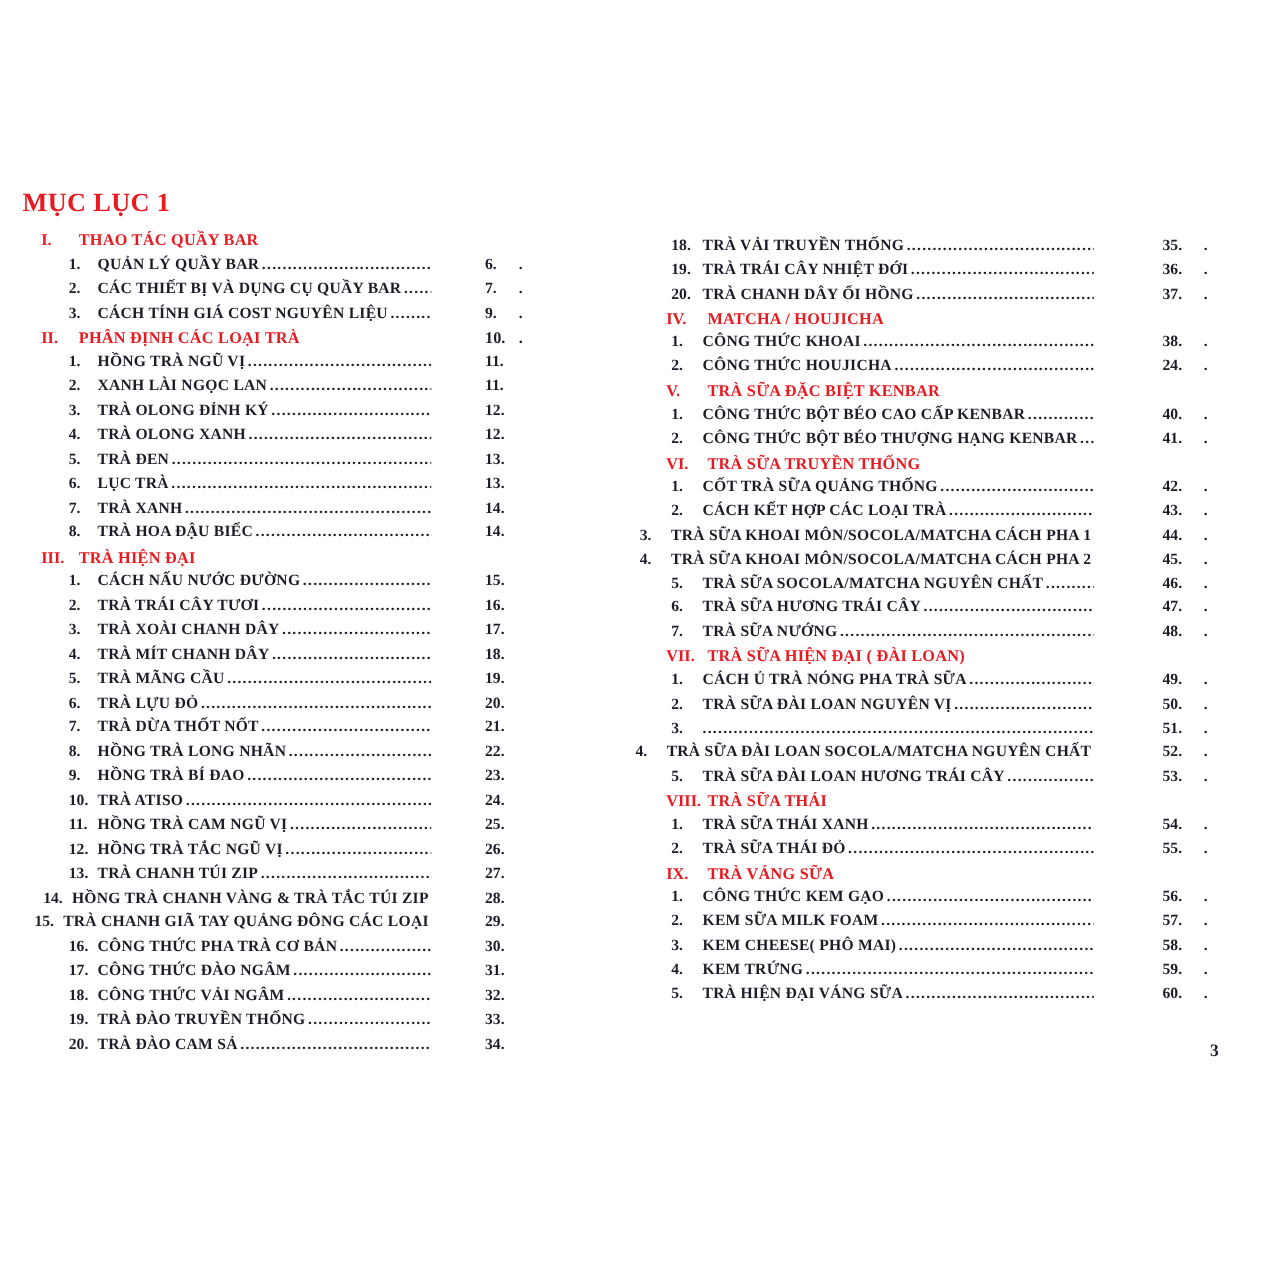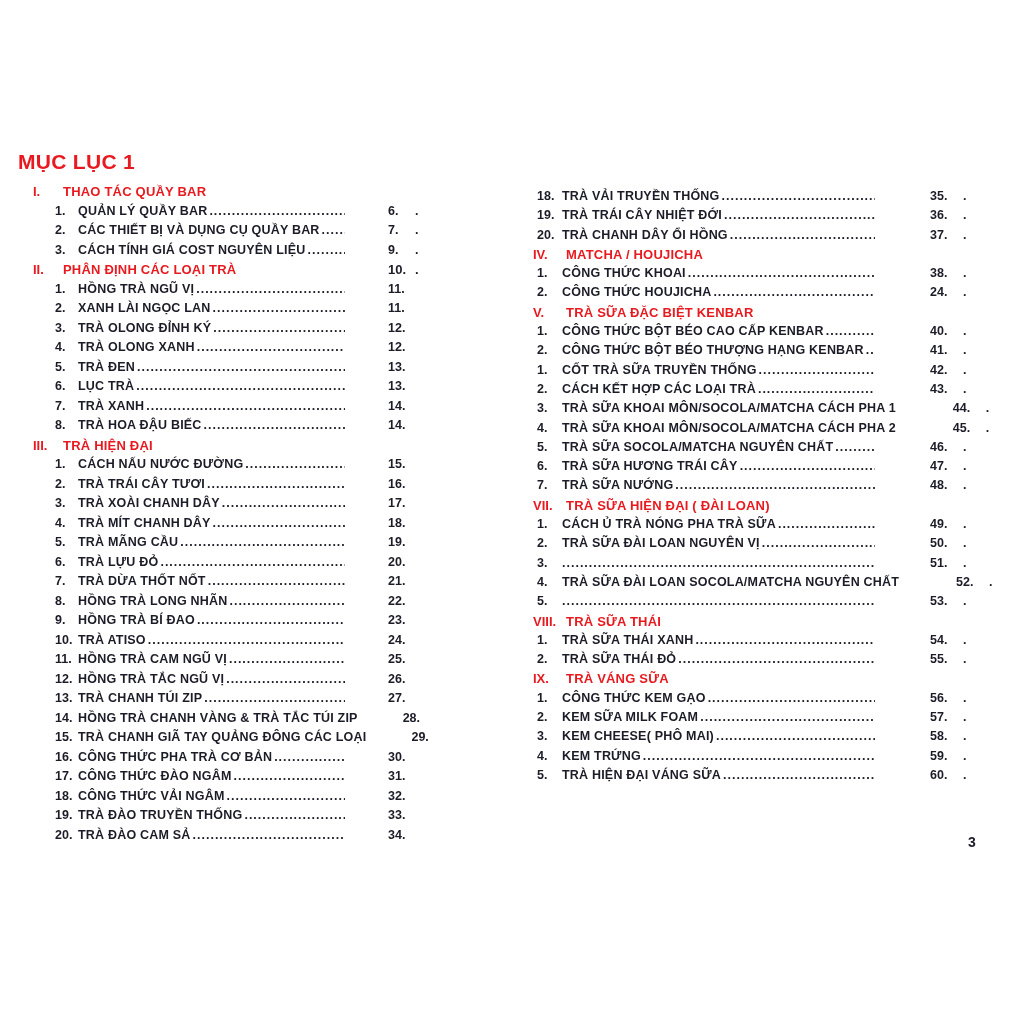--- a/index.html
+++ b/index.html
@@ -1,39 +1,39 @@
 <!DOCTYPE html>
 <html><head>
 <meta charset="utf-8">
 <style>
   html,body{margin:0;padding:0;}
   .canvas{
     position:relative;
     width:1016px;height:1016px;
     background:#ffffff;
-    font-family:Liberation Sans, sans-serif;
+    font-family:Liberation Serif, serif;
     overflow:hidden;
     color:var(--ink,#1c1c28);
   }
   .toc-title{
     position:absolute;left:18px;top:150px;
     font-size:21px;font-weight:bold;
     color:var(--accent,#e81a20);
     letter-spacing:.3px;
   }
   .col{position:absolute;display:flex;flex-direction:column;}
   #left-col{left:33px;top:182px;width:392px;--rh:19.5px;--numw:23px;--padl:22px;--secw:30px;--gapw:43px;--pgw:27px;--tailw:10px;}
   #right-col{left:533px;top:187px;width:440px;--rh:19.3px;--numw:25px;--padl:4px;--secw:33px;--gapw:55px;--pgw:33px;--tailw:10px;}
   .row{
     display:flex;align-items:baseline;
     height:var(--rh);line-height:var(--rh);
     font-size:12.5px;font-weight:bold;white-space:nowrap;
   }
   .row.sec{color:var(--accent,#e81a20);font-size:13px;}
-  .row.item{padding-left:var(--padl);}
+  .row.item{padding-left:var(--padl);justify-content:flex-end;}
   .cell-num{flex:none;width:var(--numw);}
   .row.sec .cell-num{width:var(--secw);}
   .cell-ttl{flex:none;padding-right:2px;letter-spacing:.2px;}
   .cell-dots{flex:1 1 0;min-width:0;overflow:hidden;letter-spacing:1px;color:var(--ink,#1c1c28);}
   .cell-gap{flex:none;width:var(--gapw);}
   .cell-pg{flex:none;width:var(--pgw);color:var(--ink,#1c1c28);}
   .cell-tail{flex:none;width:var(--tailw);color:var(--ink,#1c1c28);}
   .footer-page-number{
     position:absolute;left:968px;top:834px;
     font-size:14px;font-weight:bold;color:var(--ink,#1c1c28);
@@ -384,23 +384,31 @@
         <span class="cell-tail">.</span>
       </div>
       <div class="row item">
         <span class="cell-num">2.</span>
         <span class="cell-ttl">CÔNG THỨC BỘT BÉO THƯỢNG HẠNG KENBAR</span>
         <span class="cell-dots">........................................................................................................................................................................................................</span>
         <span class="cell-gap"></span>
         <span class="cell-pg">41.</span>
         <span class="cell-tail">.</span>
       </div>
-      <div class="row item">
-        <span class="cell-num">1.</span>
-        <span class="cell-ttl">CỐT TRÀ SỮA TRUYỀN THỐNG</span>
+      <div class="row sec">
+        <span class="cell-num">VI.</span>
+        <span class="cell-ttl">TRÀ SỮA TRUYỀN THỐNG</span>
+        <span class="cell-dots"></span>
+        <span class="cell-gap"></span>
+        <span class="cell-pg"></span>
+        <span class="cell-tail"></span>
+      </div>
+      <div class="row item">
+        <span class="cell-num">1.</span>
+        <span class="cell-ttl">CỐT TRÀ SỮA QUẢNG THỐNG</span>
         <span class="cell-dots">........................................................................................................................................................................................................</span>
         <span class="cell-gap"></span>
         <span class="cell-pg">42.</span>
         <span class="cell-tail">.</span>
       </div>
       <div class="row item">
         <span class="cell-num">2.</span>
         <span class="cell-ttl">CÁCH KẾT HỢP CÁC LOẠI TRÀ</span>
         <span class="cell-dots">........................................................................................................................................................................................................</span>
         <span class="cell-gap"></span>
@@ -481,20 +489,21 @@
       <div class="row item">
         <span class="cell-num">4.</span>
         <span class="cell-ttl">TRÀ SỮA ĐÀI LOAN SOCOLA/MATCHA NGUYÊN CHẤT</span>
         <span class="cell-dots">........................................................................................................................................................................................................</span>
         <span class="cell-gap"></span>
         <span class="cell-pg">52.</span>
         <span class="cell-tail">.</span>
       </div>
       <div class="row item">
         <span class="cell-num">5.</span>
+        <span class="cell-ttl">TRÀ SỮA ĐÀI LOAN HƯƠNG TRÁI CÂY</span>
         <span class="cell-dots">........................................................................................................................................................................................................</span>
         <span class="cell-gap"></span>
         <span class="cell-pg">53.</span>
         <span class="cell-tail">.</span>
       </div>
       <div class="row sec">
         <span class="cell-num">VIII.</span>
         <span class="cell-ttl">TRÀ SỮA THÁI</span>
         <span class="cell-dots"></span>
         <span class="cell-gap"></span>

